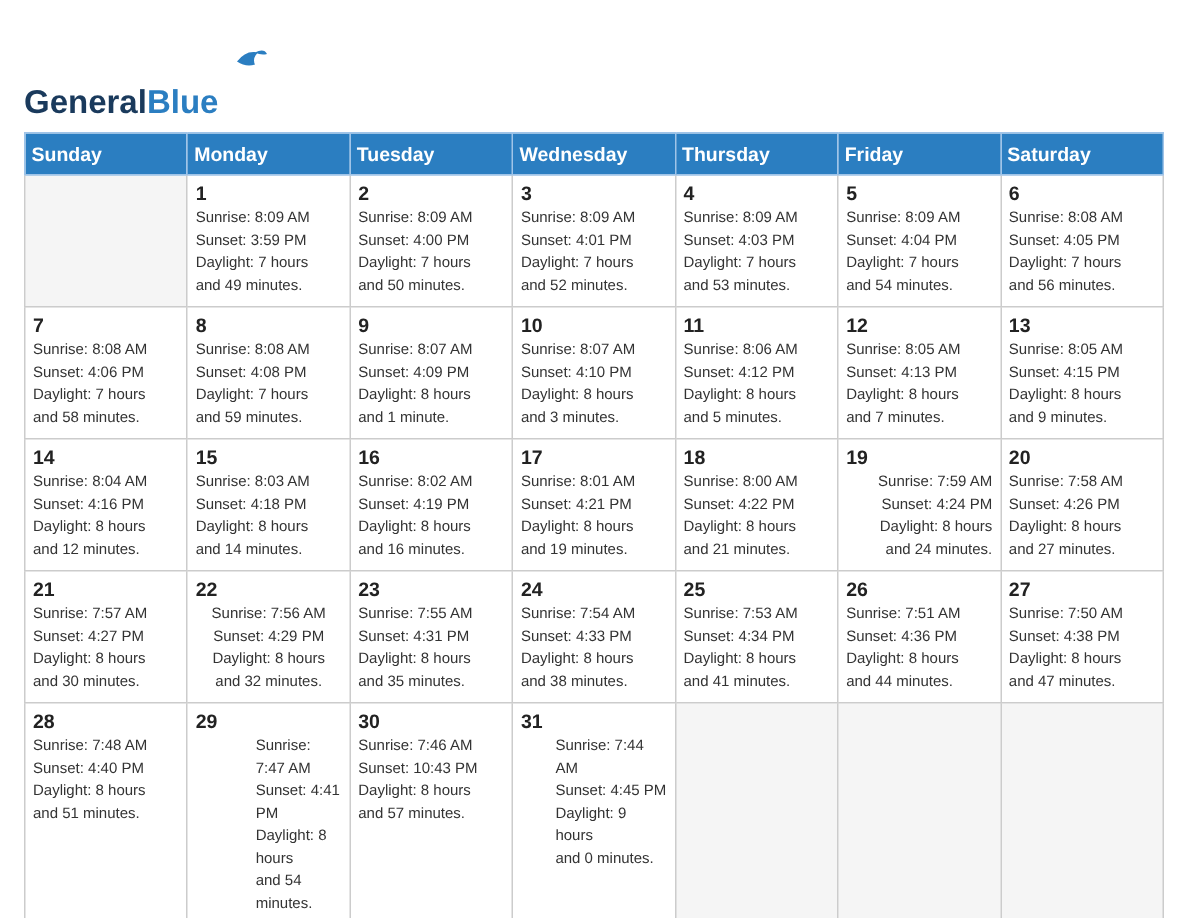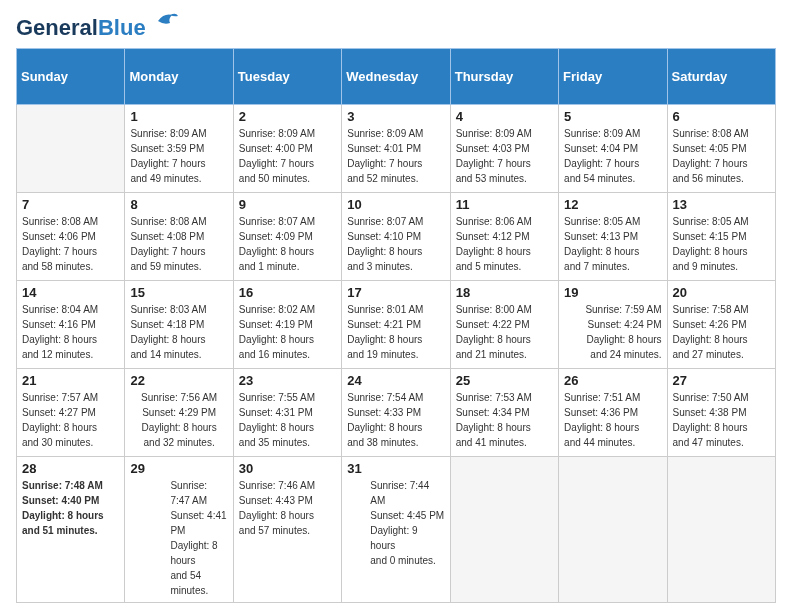--- a/index.html
+++ b/index.html
@@ -36,21 +36,21 @@
     table {
       width: 100%;
       border-collapse: collapse;
       table-layout: fixed;
     }
     th {
       background: #2b7ec1;
       color: #fff;
       font-size: 13px;
       font-weight: bold;
-      padding: 20px 4px;
+      padding: 6px 4px;
       text-align: left;
       border: 1px solid #a0c4e8;
     }
     td {
       border: 1px solid #ccc;
       vertical-align: top;
       padding: 4px 5px;
       font-size: 10.5px;
       color: #333;
       height: 88px;
@@ -71,21 +71,21 @@
       line-height: 1.5;
       color: #333;
     }
   </style>
 </head>
 <body>
 
 <div class="header">
   <div class="logo">
     <div style="display:flex; align-items:center;">
-      <div style="font-size:22px; font-weight:bold; color:#1a3a5c; line-height:1.1;">
+      <div style="font-size:22px; font-weight:bold; color:#1a3a5c; line-height:1.1;margin-top:40px;">
         General<span style="color:#2b7ec1;">Blue</span>
       </div>
       <div style="margin-left:4px; margin-top:-8px;">
         <svg width="30" height="22" viewBox="0 0 30 22">
           <path d="M8,10 Q14,2 22,4 Q18,8 20,12 Q14,14 8,10 Z" fill="#2b7ec1"></path>
           <path d="M20,4 Q26,1 28,5 Q24,6 20,4 Z" fill="#2b7ec1"></path>
         </svg>
       </div>
     </div>
   </div>
@@ -302,36 +302,36 @@
           <span class="day-num">27</span>
           <div class="day-info" style="white-space: pre-line;">Sunrise: 7:50 AM
 Sunset: 4:38 PM
 Daylight: 8 hours
 and 47 minutes.</div>
         </td>
       </tr>
       <tr>
         <td>
           <span class="day-num">28</span>
-          <div class="day-info" style="white-space: pre-line; font-weight: bold;">Sunrise: 7:48 AM
+          <div class="day-info" style="white-space: pre-line;">Sunrise: 7:48 AM
 Sunset: 4:40 PM
 Daylight: 8 hours
 and 51 minutes.</div>
         </td>
         <td>
           <span class="day-num">29</span>
           <div class="day-info" style="white-space: pre-line; margin-left: 40px;">Sunrise: 7:47 AM
 Sunset: 4:41 PM
 Daylight: 8 hours
 and 54 minutes.</div>
         </td>
         <td>
           <span class="day-num">30</span>
           <div class="day-info" style="white-space: pre-line;">Sunrise: 7:46 AM
-Sunset: 4:43 PM
+Sunset: 10:43 PM
 Daylight: 8 hours
 and 57 minutes.</div>
         </td>
         <td>
           <span class="day-num">31</span>
           <div class="day-info" style="white-space: pre-line; margin-left: 23px;">Sunrise: 7:44 AM
 Sunset: 4:45 PM
 Daylight: 9 hours
 and 0 minutes.</div>
         </td>

